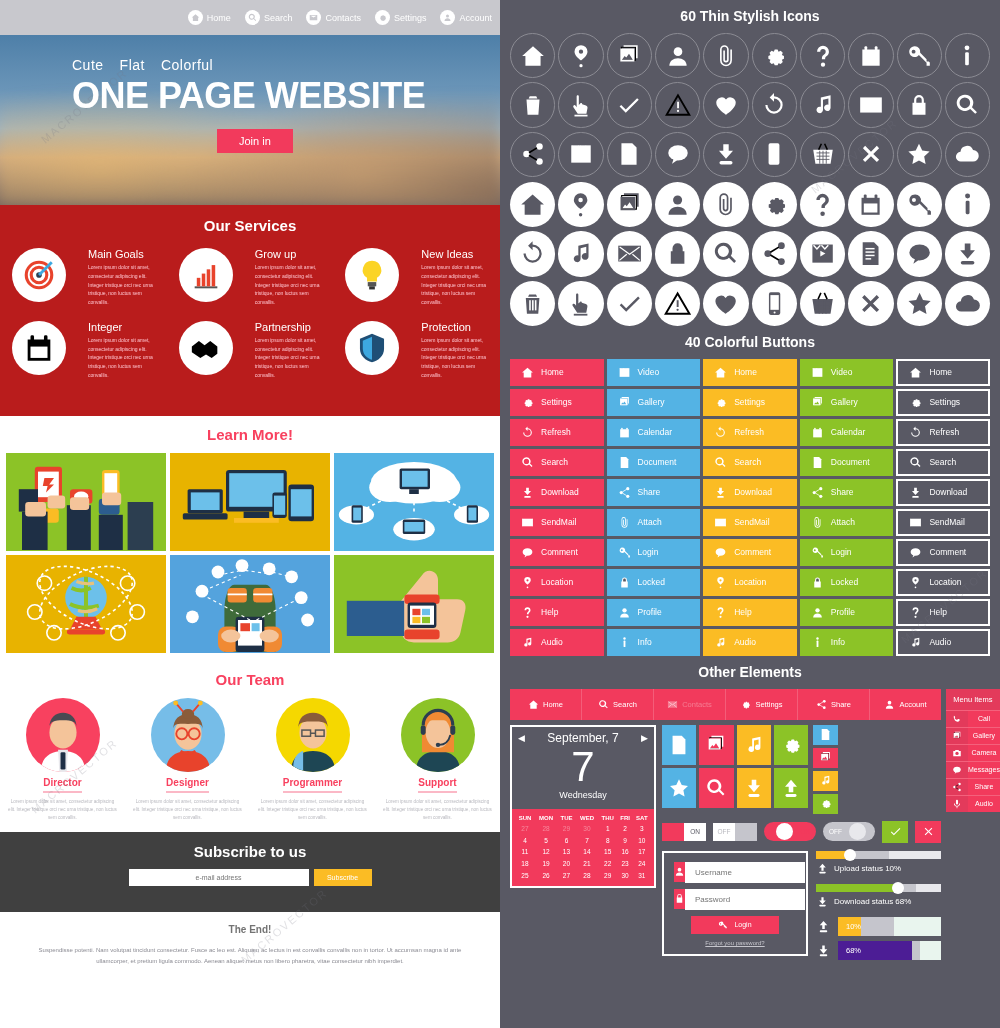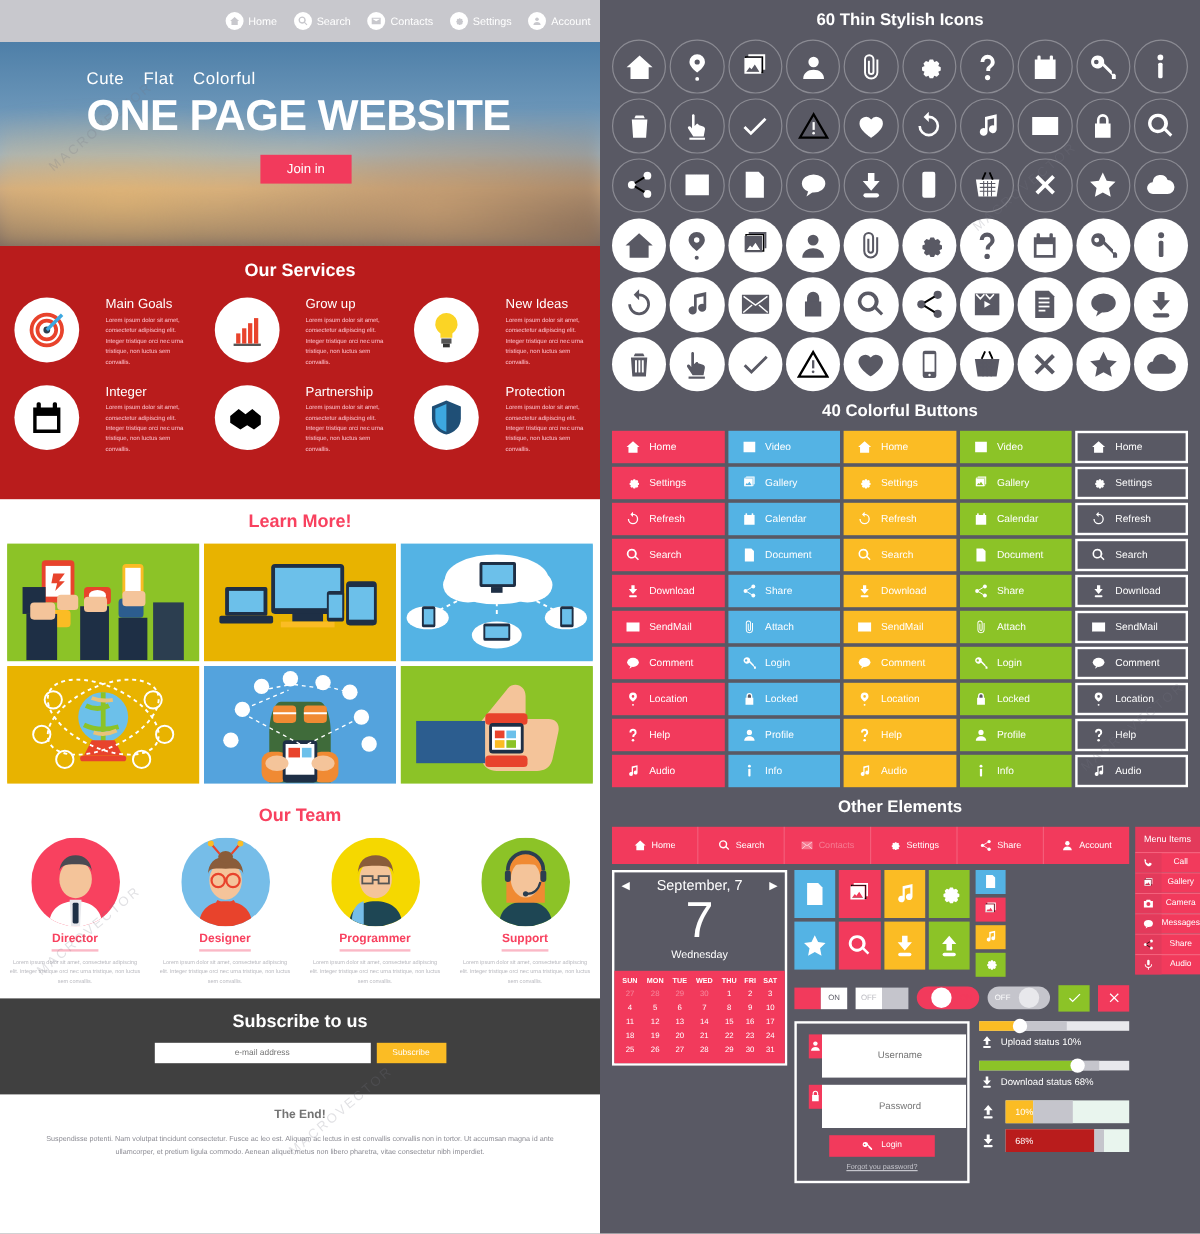--- a/index.html
+++ b/index.html
@@ -145,42 +145,42 @@
   .rtog.off .lbl{color:#fff;order:1;}
   .knob{width:17px;height:17px;border-radius:50%;background:#fff;margin:0 1px;}
   .rtog.off .knob{background:#e8e8ec;order:2;}
   .sqbtn{width:26px;height:22px;display:flex;align-items:center;justify-content:center;cursor:pointer;}
   .sqbtn svg{width:13px;height:13px;fill:#fff;}
 
   .loginbox{width:146px;border:2px solid #fff;padding:9px 10px 8px;}
   .fldrow{display:flex;margin-bottom:6px;}
   .fldic{width:23px;height:20px;background:#f23a5c;display:flex;align-items:center;justify-content:center;}
   .fldic svg{width:11px;height:11px;fill:#fff;}
-  .fldrow input{flex:1;height:36px;border:none;background:#fff;font-family:inherit;
-    font-size:8px;color:#b9b9bf;padding-left:10px;text-align:center;}
+  .fldrow input{flex:1;height:21px;border:none;background:#fff;font-family:inherit;
+    font-size:8px;color:#b9b9bf;padding-left:10px;}
   .loginbtn{display:flex;align-items:center;justify-content:center;gap:6px;
     background:#f23a5c;color:#fff;height:18px;width:88px;margin:4px auto 0;
     font-size:7px;cursor:pointer;border:none;font-family:inherit;}
   .loginbtn svg{width:10px;height:10px;fill:#fff;}
   .forgot{text-align:center;color:#c5c5cc;font-size:6px;margin-top:6px;
     text-decoration:underline;cursor:pointer;}
 
   .statwrap{flex:1;}
   .slider{position:relative;height:8px;background:#e8e8ec;margin-bottom:3px;}
   .slider .fill{position:absolute;left:0;top:0;bottom:0;}
   .slider .fill.y{background:#fbbc24;} .slider .fill.g{background:#8cc327;}
   .slider .trk{position:absolute;top:0;bottom:0;background:#c5c5cc;}
   .slider .hnd{position:absolute;top:-2px;width:12px;height:12px;border-radius:50%;background:#fff;}
   .statlbl{display:flex;align-items:center;gap:5px;color:#fff;font-size:8px;margin-bottom:9px;}
   .statlbl svg{width:13px;height:13px;fill:#fff;}
   .pbar{display:flex;align-items:center;gap:7px;margin-bottom:5px;}
   .pbar>svg{width:15px;height:15px;fill:#fff;flex-shrink:0;}
   .ptrack{flex:1;height:19px;background:#e9f5ee;display:flex;}
   .pfill{display:flex;align-items:center;padding-left:8px;color:#fff;font-size:7.5px;}
-  .pfill.y{background:#fbbc24;} .pfill.p{background:#b91c1c;}
+  .pfill.y{background:#fbbc24;} .pfill.p{background:#4c1d95;}
   .pgray{background:#c5c5cc;}
   .wm{position:absolute;color:rgba(120,120,130,.22);font-size:11px;
     transform:rotate(-40deg);pointer-events:none;letter-spacing:2px;}
 </style>
 </head>
 <body>
 
 <div class="page">
 
   <div class="left">

